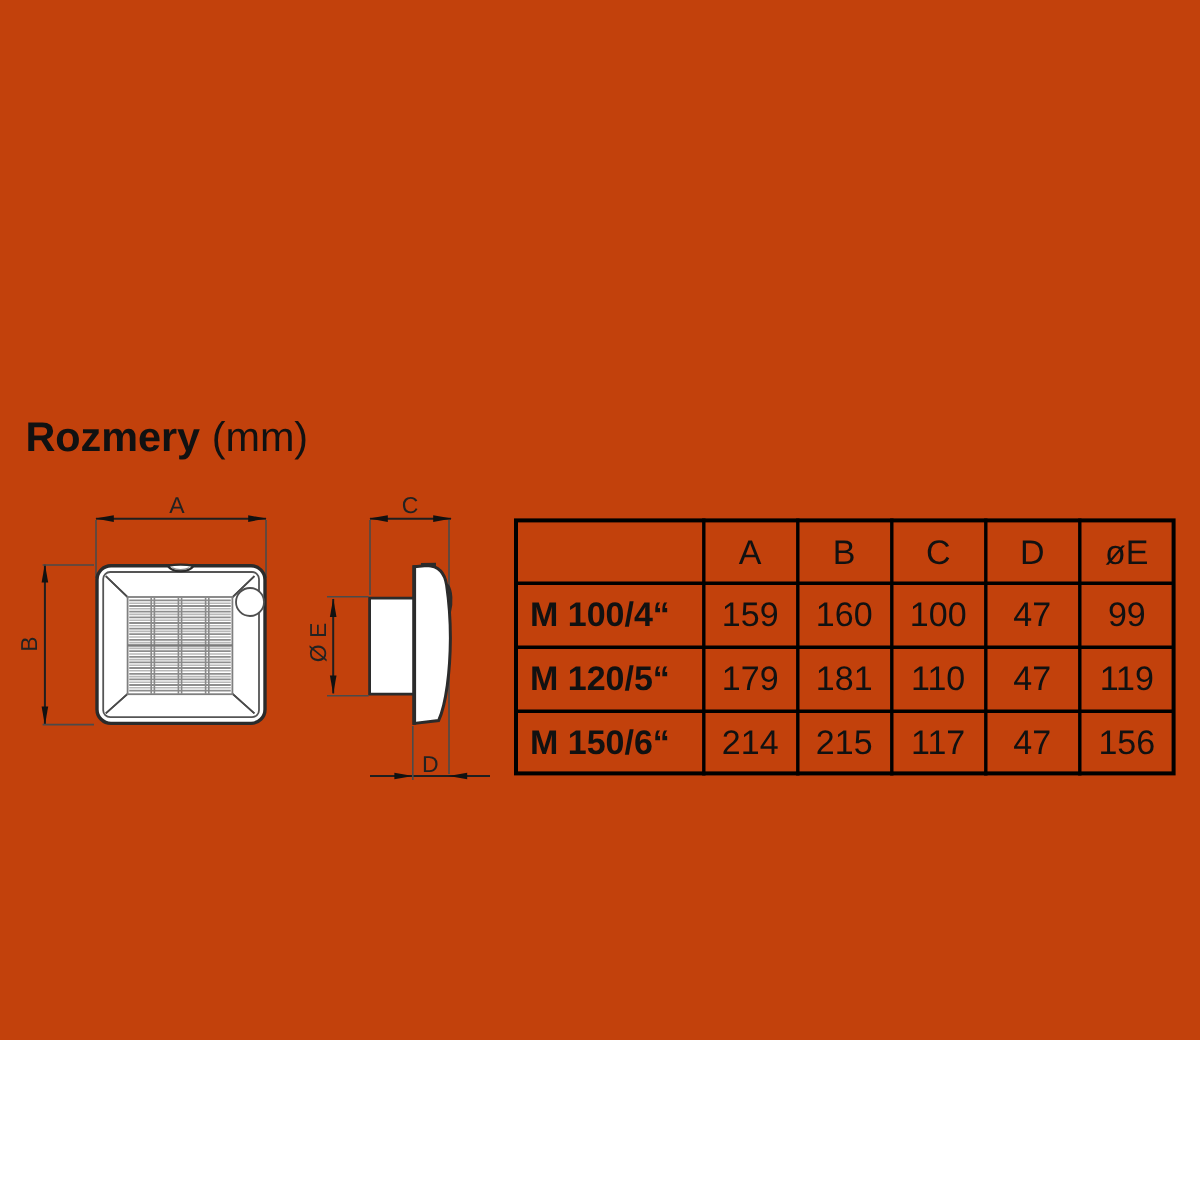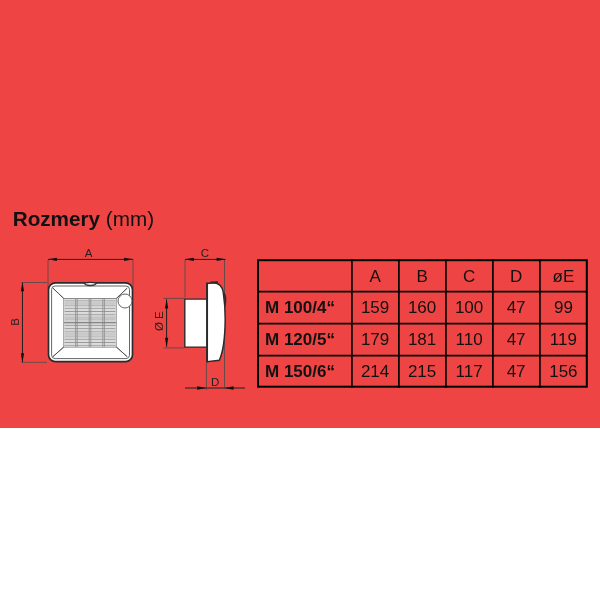--- a/index.html
+++ b/index.html
@@ -1,16 +1,16 @@
 <!DOCTYPE html>
 <html><head>
 <meta charset="utf-8">
 <style>
   html,body{margin:0;padding:0;background:#ffffff;}
-  #page{position:relative;width:600px;height:428px;background:#ef4444;overflow:hidden;
+  #page{position:relative;width:600px;height:520px;background:#c2410c;overflow:hidden;
         font-family:"Liberation Sans",sans-serif;}
 </style>
 </head>
 <body>
 <div id="page">
 <svg width="600" height="600" viewBox="0 0 600 600" xmlns="http://www.w3.org/2000/svg" font-family="&quot;Liberation Sans&quot;, sans-serif">
 
   <text x="12.7" y="225.5" font-size="20.7" font-weight="bold" fill="#111">Rozmery<tspan font-weight="normal"> (mm)</tspan></text>
 
   <line x1="48" y1="259.4" x2="133" y2="259.4" stroke="#1f1f1f" stroke-width="1.0"></line>

